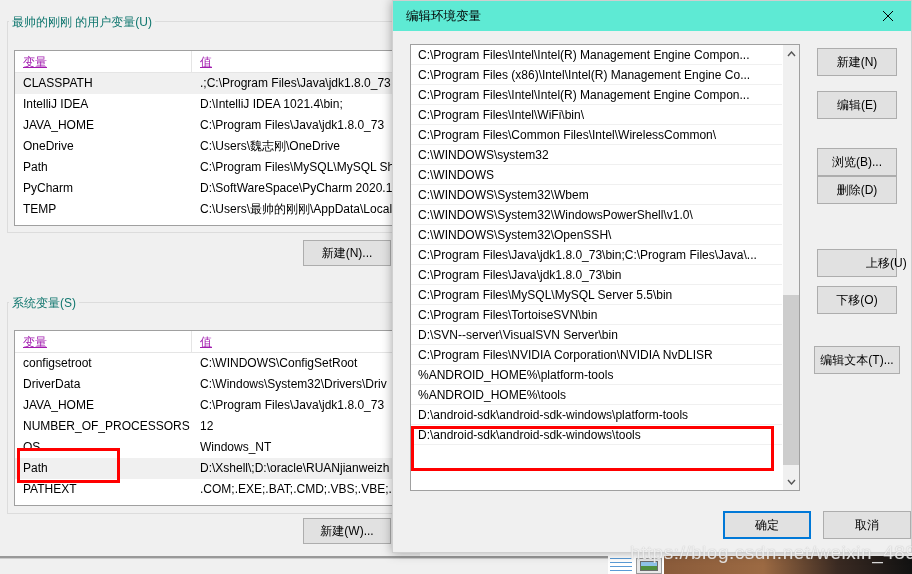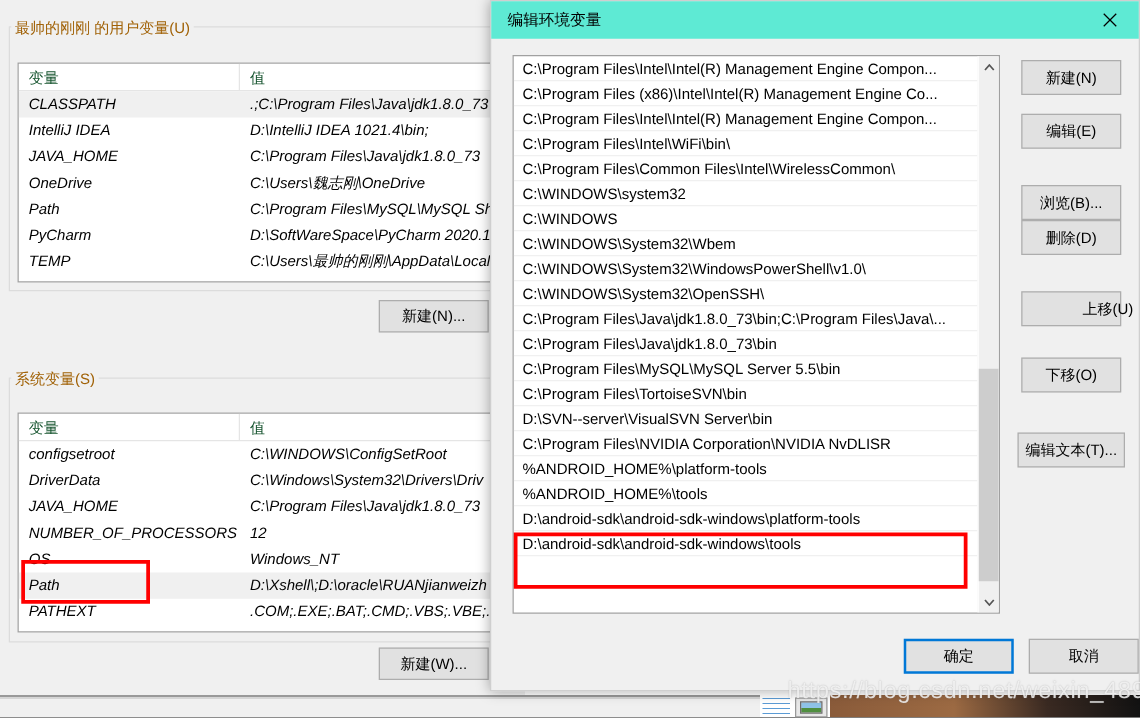--- a/index.html
+++ b/index.html
@@ -26,21 +26,21 @@
     position: absolute;
     left: 0; top: 0;
     width: 420px;
     height: 556px;
     background: #f0f0f0;
     overflow: hidden;
   }
   .group-label {
     position: absolute;
     font-size: 12px;
-    color: #a16207;
+    color: #0f766e;
     background: #f0f0f0;
     padding: 0 3px;
     white-space: nowrap;
     z-index: 3;
   }
   .group-box {
     position: absolute;
     border: 1px solid #dcdcdc;
   }
   .grid {
@@ -51,41 +51,41 @@
   }
   .grid-header {
     display: flex;
     height: 21px;
     border-bottom: 1px solid #e5e5e5;
     background: #ffffff;
   }
   .grid-header .col {
     padding: 3px 0 0 8px;
     font-size: 12px;
-    color: #14532d;
-    box-sizing: border-box;
-    white-space: nowrap;
-    overflow: hidden;
+    color: #a21caf;
+    box-sizing: border-box;
+    white-space: nowrap;
+    overflow: hidden;
+    text-decoration: underline;
   }
   .grid-header .col.c1 { width: 177px; border-right: 1px solid #e5e5e5; }
   .grid-header .col.c2 { flex: 1; }
   .grid-row {
     display: flex;
     height: 21px;
     font-size: 12px;
     line-height: 21px;
   }
   .grid-row.selected { background: #f0f0f0; }
   .grid-row .cell {
     box-sizing: border-box;
     padding-left: 8px;
     white-space: nowrap;
     overflow: hidden;
     text-overflow: clip;
-    font-style: italic;
   }
   .grid-row .cell.c1 { width: 177px; }
   .grid-row .cell.c2 { flex: 1; }
 
   .winbtn {
     position: absolute;
     background: #e1e1e1;
     border: 1px solid #adadad;
     font-size: 12px;
     color: #000;
@@ -455,21 +455,21 @@
       </div>
     </div>
 
     <div class="redbox" style="left:18px; top:425px; width:363px; height:45px;"></div>
 
     <div id="side-buttons">
         <div class="dlg-side-btn" style="top: 47px; text-align: center;">新建(N)</div>
         <div class="dlg-side-btn" style="top: 90px;">编辑(E)</div>
         <div class="dlg-side-btn" style="top: 147px;">浏览(B)...</div>
         <div class="dlg-side-btn" style="top: 175px;">删除(D)</div>
-        <div class="dlg-side-btn" style="top: 232px; padding-left: 48px;">上移(U)</div>
+        <div class="dlg-side-btn" style="top: 248px; padding-left: 48px;">上移(U)</div>
         <div class="dlg-side-btn" style="top: 285px;">下移(O)</div>
         <div class="dlg-side-btn" style="top: 345px; width: 86px; left: 421px;">编辑文本(T)...</div>
       </div>
 
     <div class="dlg-bottom-btn" id="btn-ok">确定</div>
     <div class="dlg-bottom-btn" id="btn-cancel">取消</div>
   </div>
 
   <div id="desktop-strip">
     <div id="strip-divider"></div>

